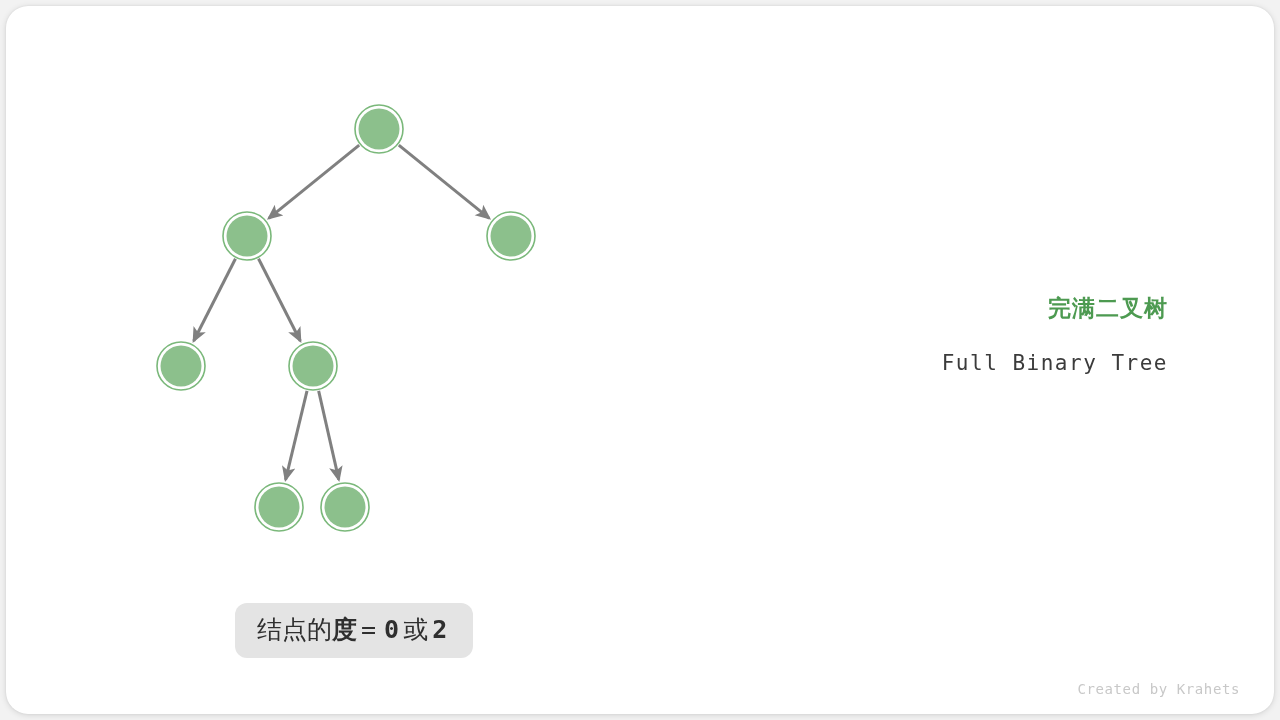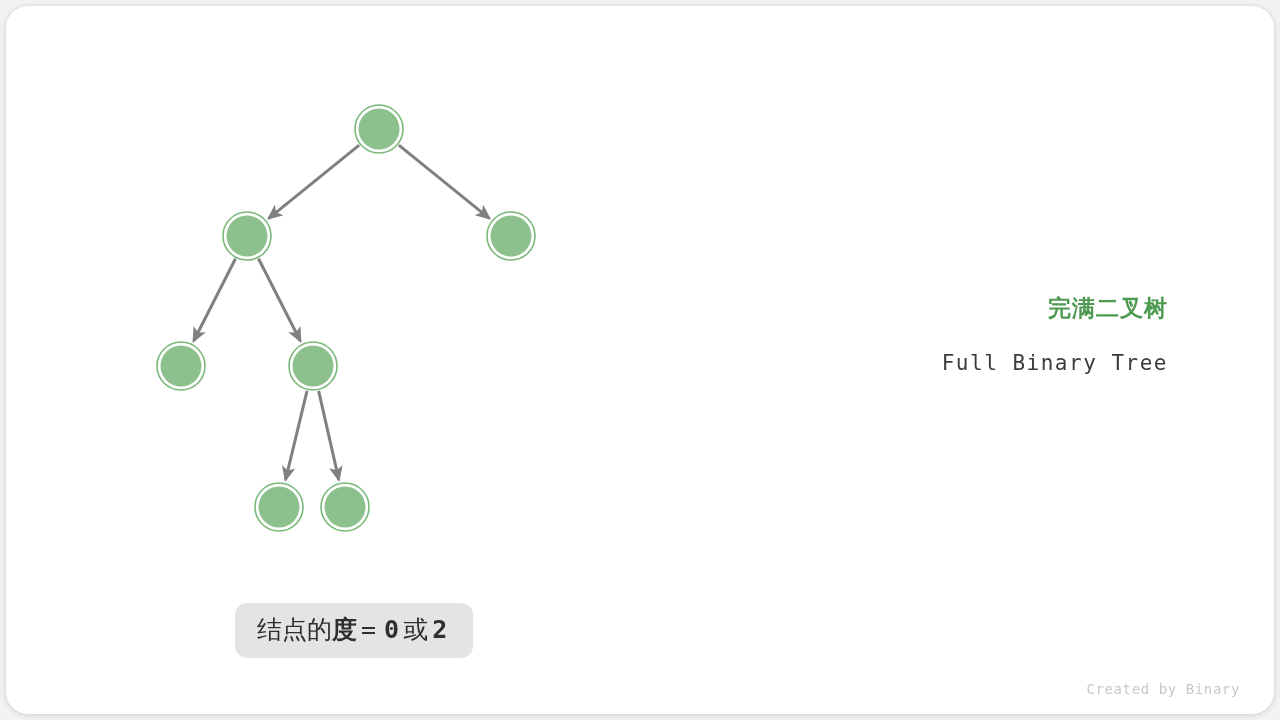--- a/index.html
+++ b/index.html
@@ -155,14 +155,14 @@
 
   <div class="caption-box">
     <span class="cap-cn">结点的</span>
     <span class="cap-cn strong">度</span>
     <span class="cap-mono">=</span>
     <span class="cap-mono strong">0</span>
     <span class="cap-cn">或</span>
     <span class="cap-mono strong">2</span>
   </div>
 
-  <div class="credit">Created by Binary</div>
+  <div class="credit">Created by Krahets</div>
 </div>
 
 </body></html>

